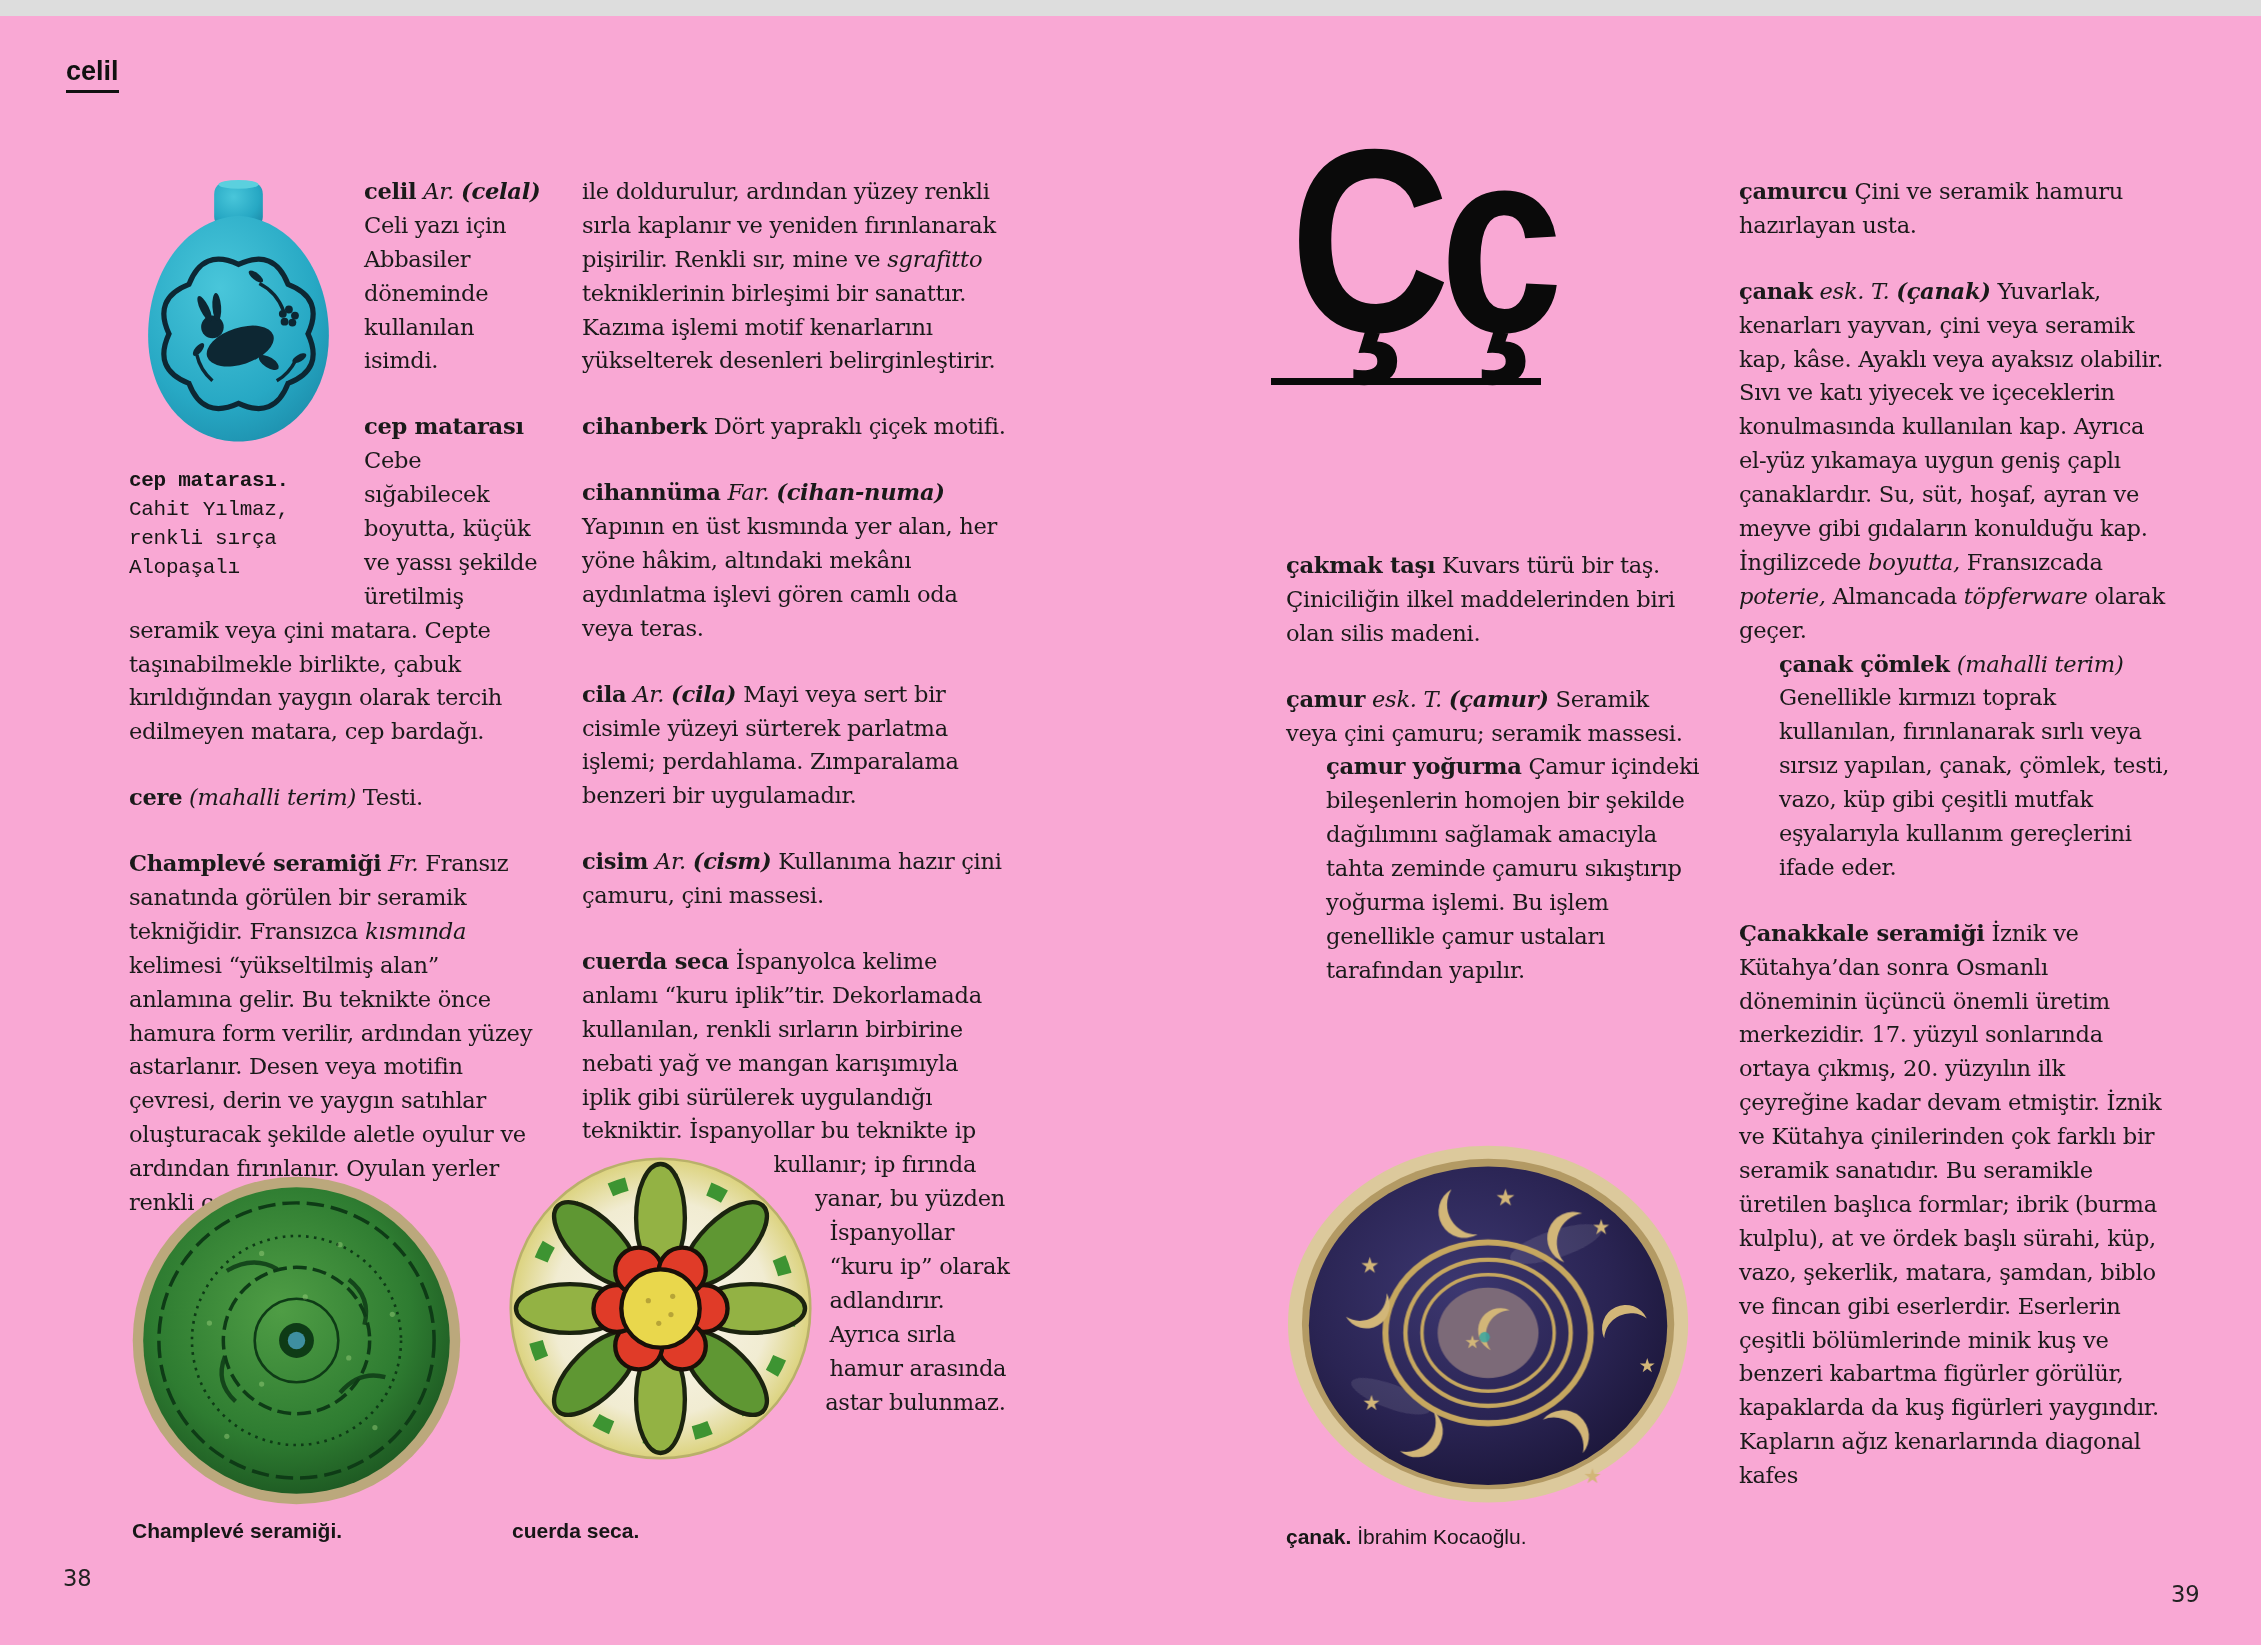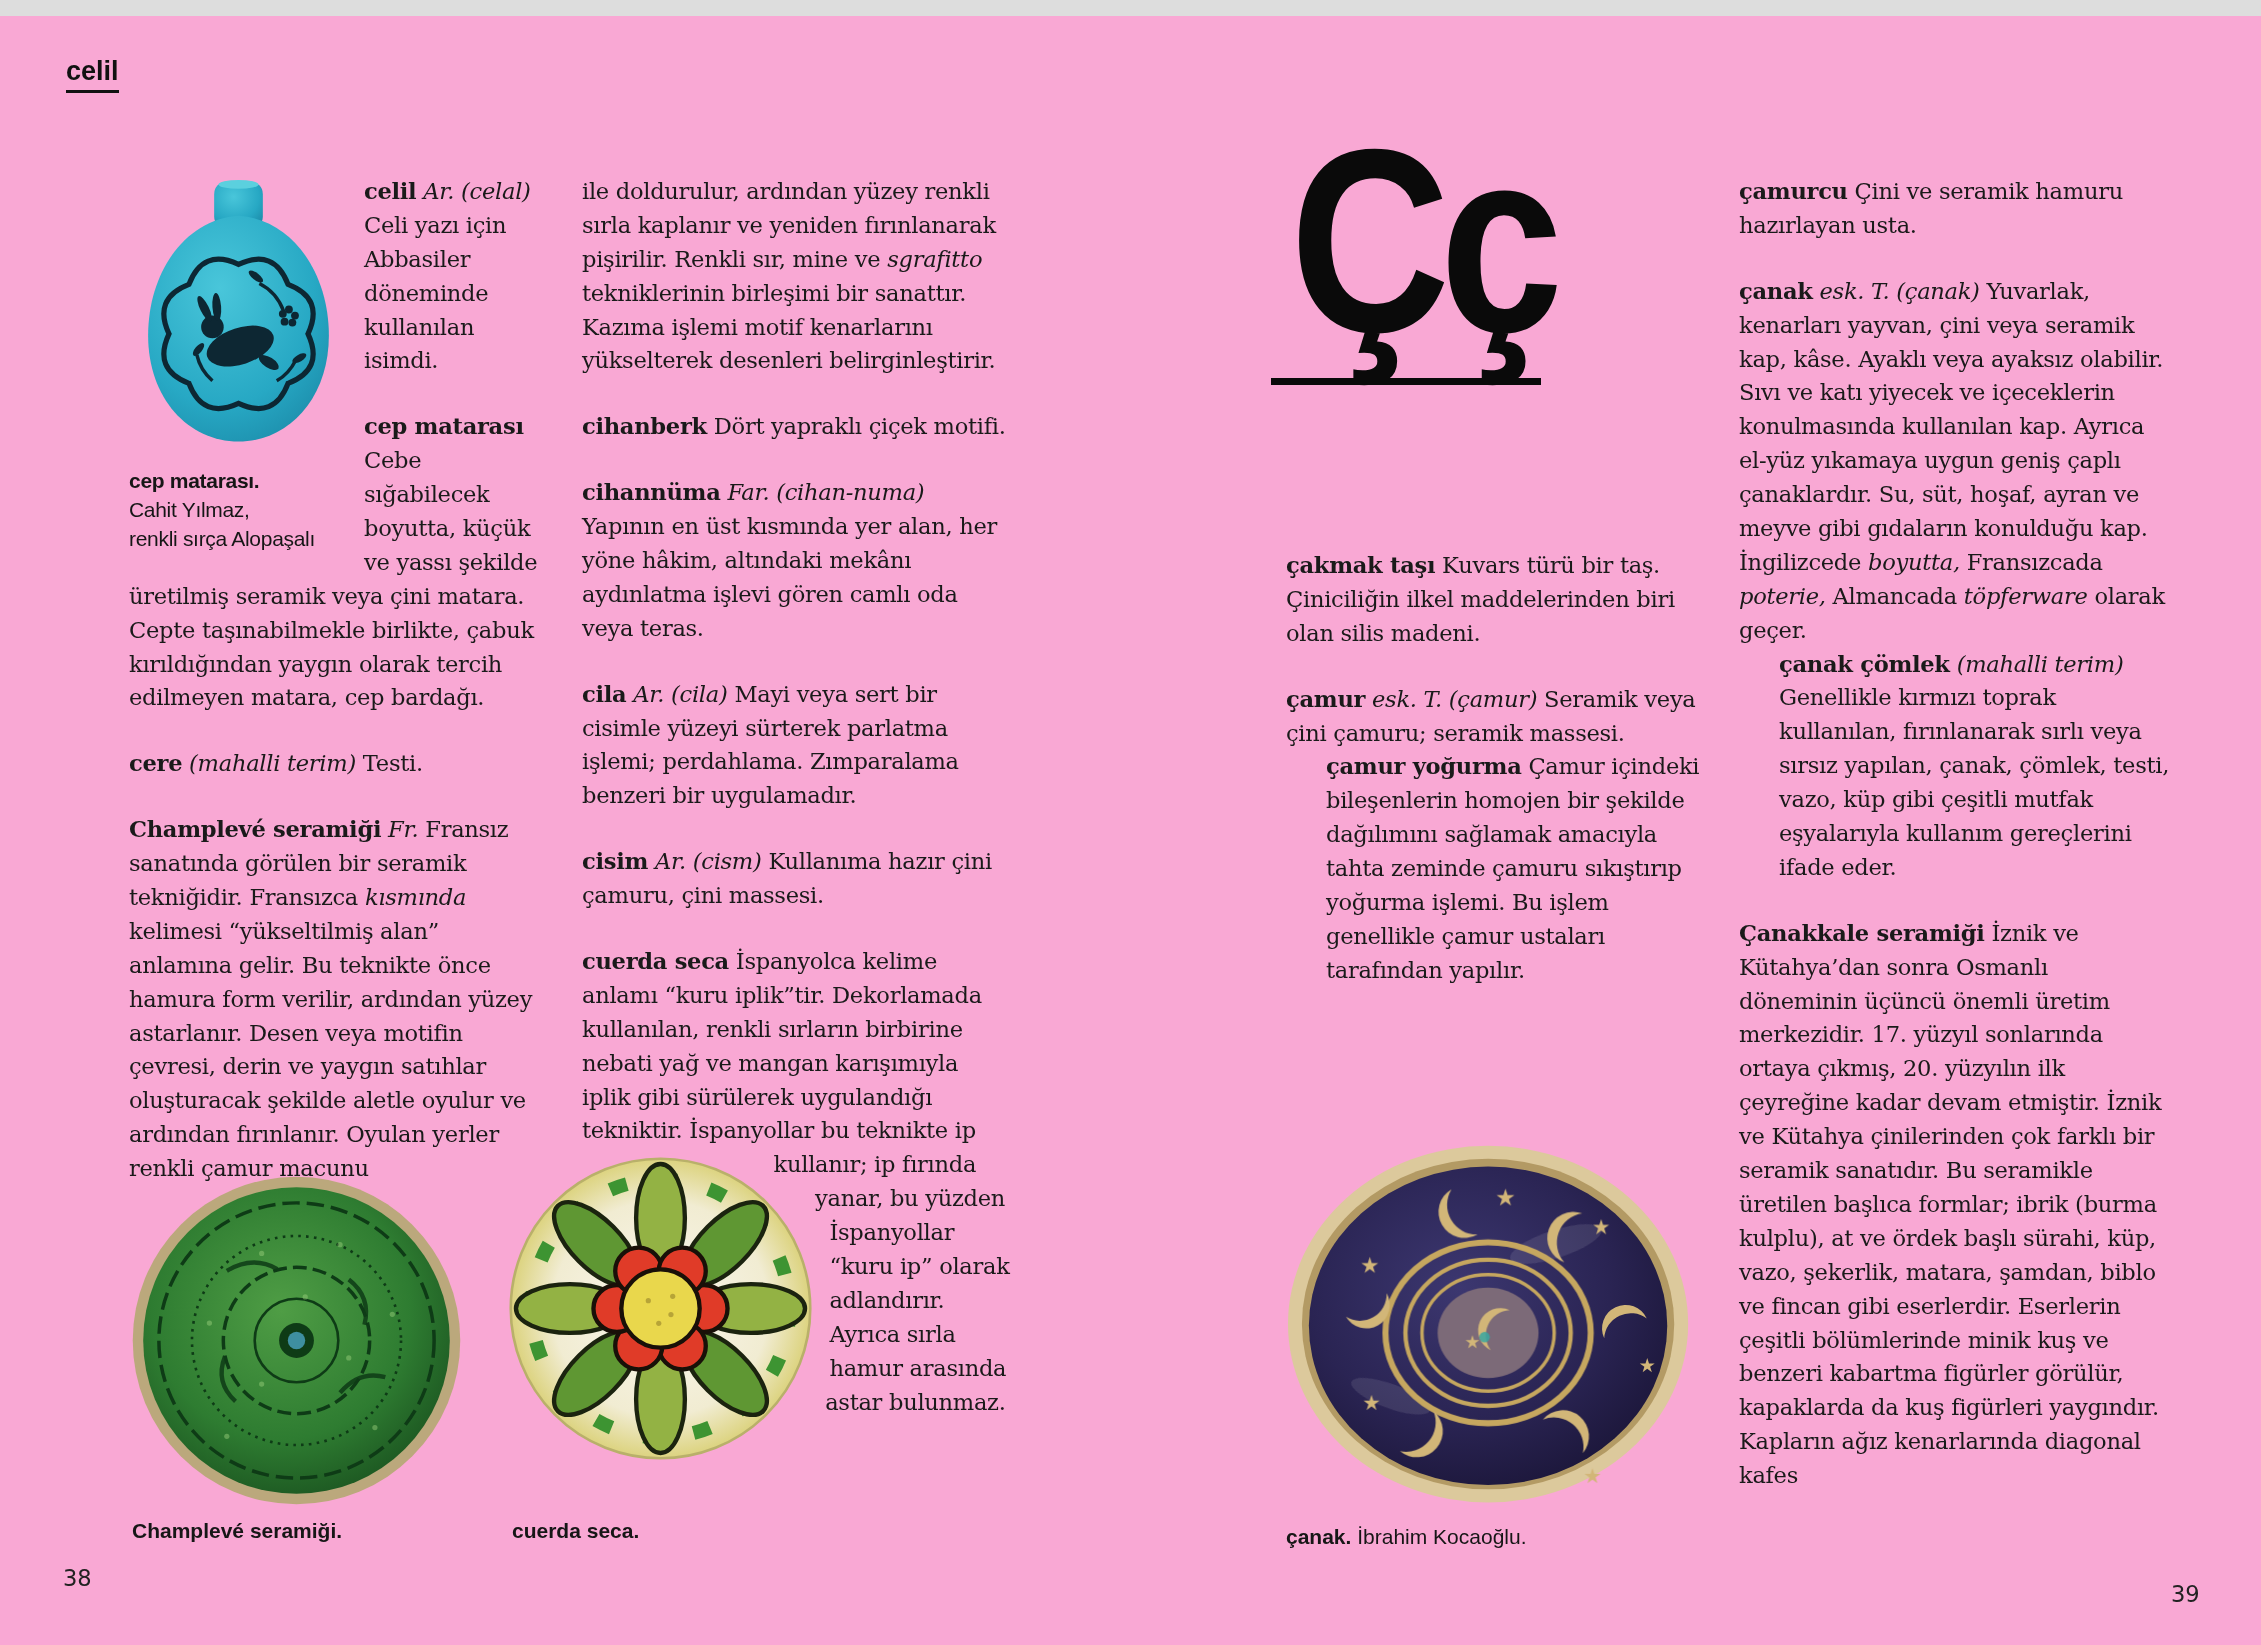--- a/index.html
+++ b/index.html
@@ -11,25 +11,25 @@
     letter-spacing:-0.3px;color:#1a1a1a;}
   .col1{left:129px;top:159px;width:416px;}
   .col2{left:582px;top:159px;width:428px;}
   .col3{left:1286px;top:533px;width:418px;}
   .col4{left:1739px;top:159px;width:431px;}
   .entry{margin:0 0 32px 0;}
   .sub{margin-left:40px;}
   .term{font-weight:700;}
   .block{display:block;}
   .ety{font-style:italic;}
-  .ety2{font-style:italic;font-weight:400;}
+  .ety2{font-style:italic;font-weight:700;}
   .it{font-style:italic;}
   .floatbox{float:left;width:221px;margin:3.5px 14px 5.2px 0;}
   .cap{font-family:"Liberation Sans",sans-serif;font-size:21px;line-height:1.38;color:#161616;}
-  .floatbox .cap{margin-top:10.4px;}
+  .floatbox .cap{margin-top:10.4px;font-family:Liberation Mono, monospace;}
   .cap-b{font-weight:700;}
   .plate-abs{position:absolute;left:131px;top:1159px;}
   .cap-plate{position:absolute;left:132px;top:1501px;}
   .cap-tile{position:absolute;left:512px;top:1501px;}
   .tile-float{float:left;width:303px;height:303px;shape-outside:circle(50%);
     margin:8.7px 17.4px 7px -73px;}
   .bigletter{position:absolute;left:1290px;top:94px;font-family:"Liberation Sans",sans-serif;
     font-weight:700;font-size:261px;line-height:1;letter-spacing:-12.2px;color:#0a0a0a;
     transform:scaleX(.85);transform-origin:left top;}
   .strike{position:absolute;left:1271px;top:362px;width:270px;height:7px;background:#0a0a0a;}

